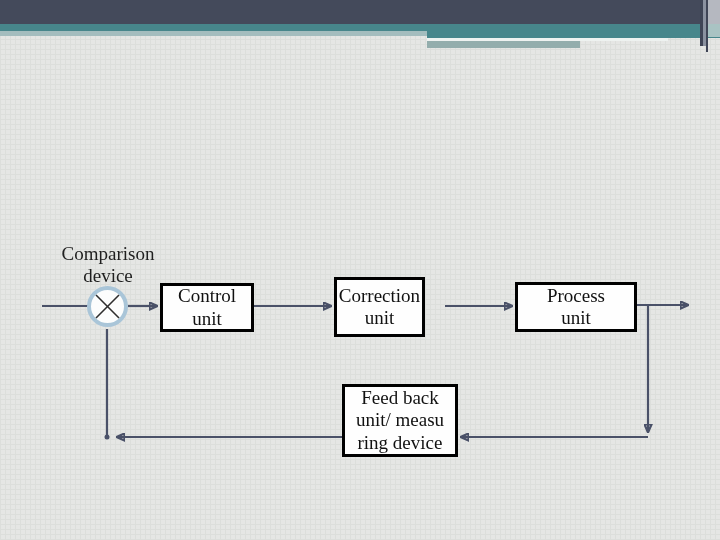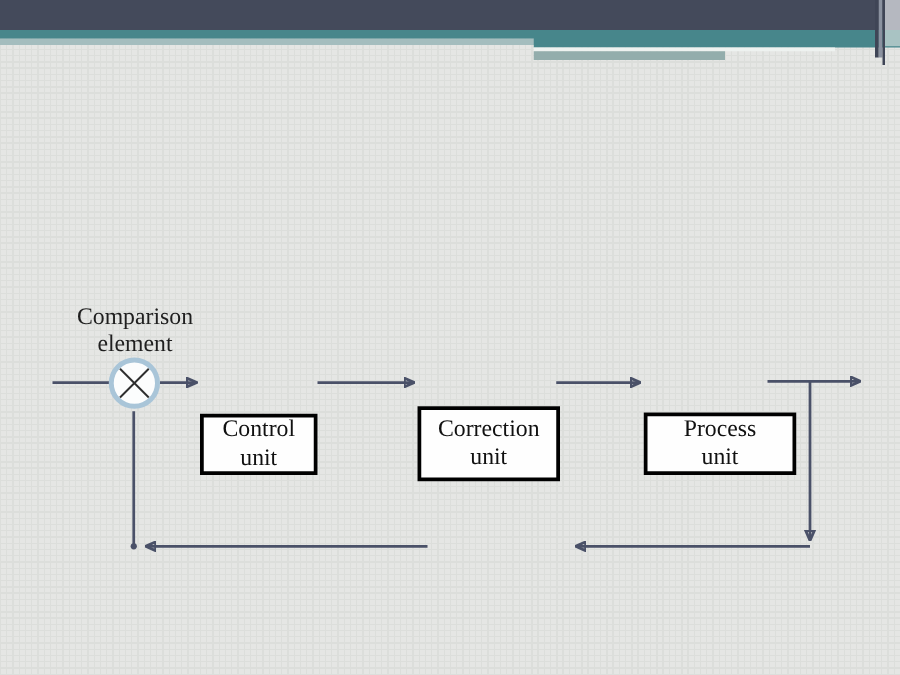--- a/index.html
+++ b/index.html
@@ -40,24 +40,24 @@
     position:absolute;color:#1f1f1f;font-size:19px;line-height:1.18;
     text-align:center;white-space:pre-line;
   }
   .comparison{left:38px;top:243px;width:140px;}
   .required{left:0px;top:309px;width:85px;}
   .controlled{left:618px;top:252px;width:98px;}
   
   .box{
     position:absolute;background:#fefefe;border:3px solid #000;box-sizing:border-box;
     display:flex;align-items:center;justify-content:center;text-align:center;
-    color:#111;font-size:19px;line-height:1.16;white-space:pre-line;margin-top:48px;
+    color:#111;font-size:19px;line-height:1.16;white-space:pre-line;
   }
   .control{left:160px;top:283px;width:94px;height:49px;}
-  .correction{left:334px;top:277px;width:114px;height:60px;}
+  .correction{left:334px;top:277px;width:91px;height:60px;}
   .process{left:515px;top:282px;width:122px;height:50px;}
   .feedback{left:342px;top:384px;width:116px;height:73px;}
 </style>
 </head>
 <body>
 
 <div class="slide">
 
   <div class="hdr-navy"></div>
   <div class="hdr-teal"></div>
@@ -90,22 +90,25 @@
   </svg>
 
   <div class="junction">
     <svg viewBox="0 0 33 33">
       <line x1="5" y1="5" x2="28" y2="28"></line>
       <line x1="28" y1="5" x2="5" y2="28"></line>
     </svg>
   </div>
 
   <div class="lbl comparison">Comparison
-element</div>
+device</div>
 
   <div class="box control">Control
 unit</div>
   <div class="box correction">Correction
 unit</div>
   <div class="box process">Process
 unit</div>
+  <div class="box feedback">Feed back
+unit/ measu
+ring device</div>
 
 </div>
 
 </body></html>

